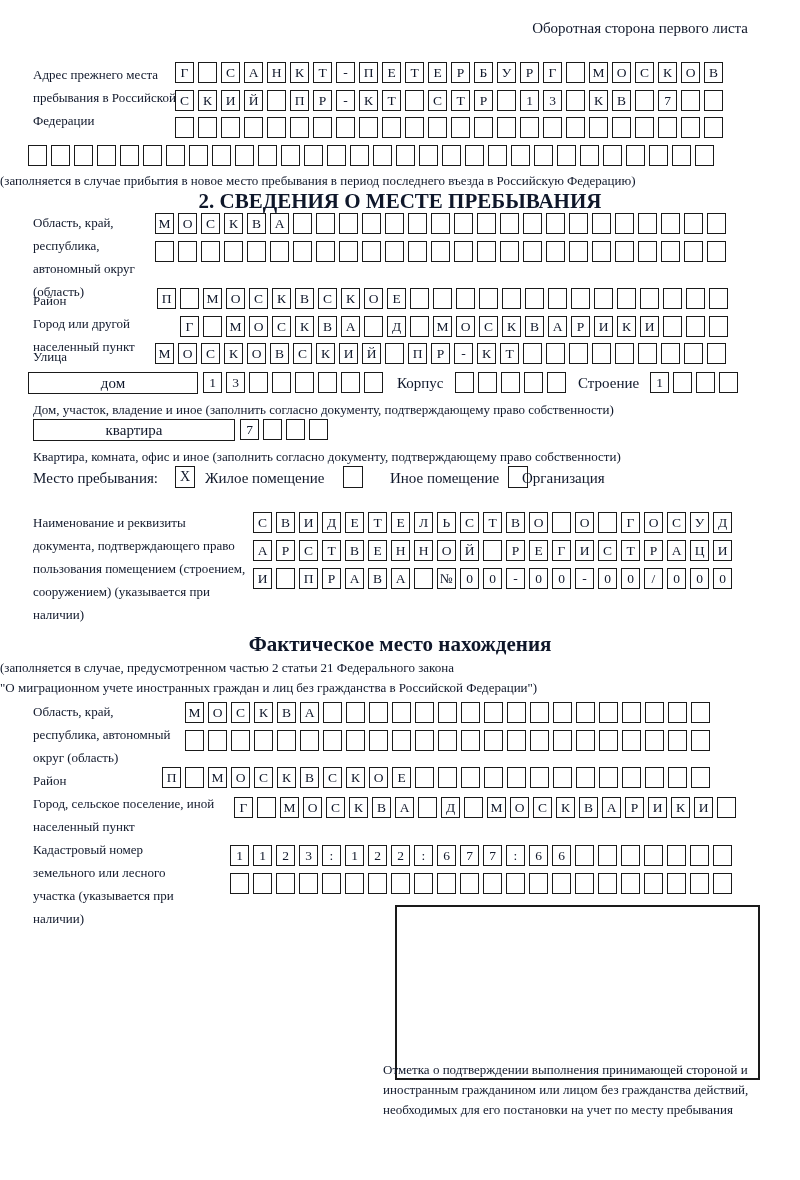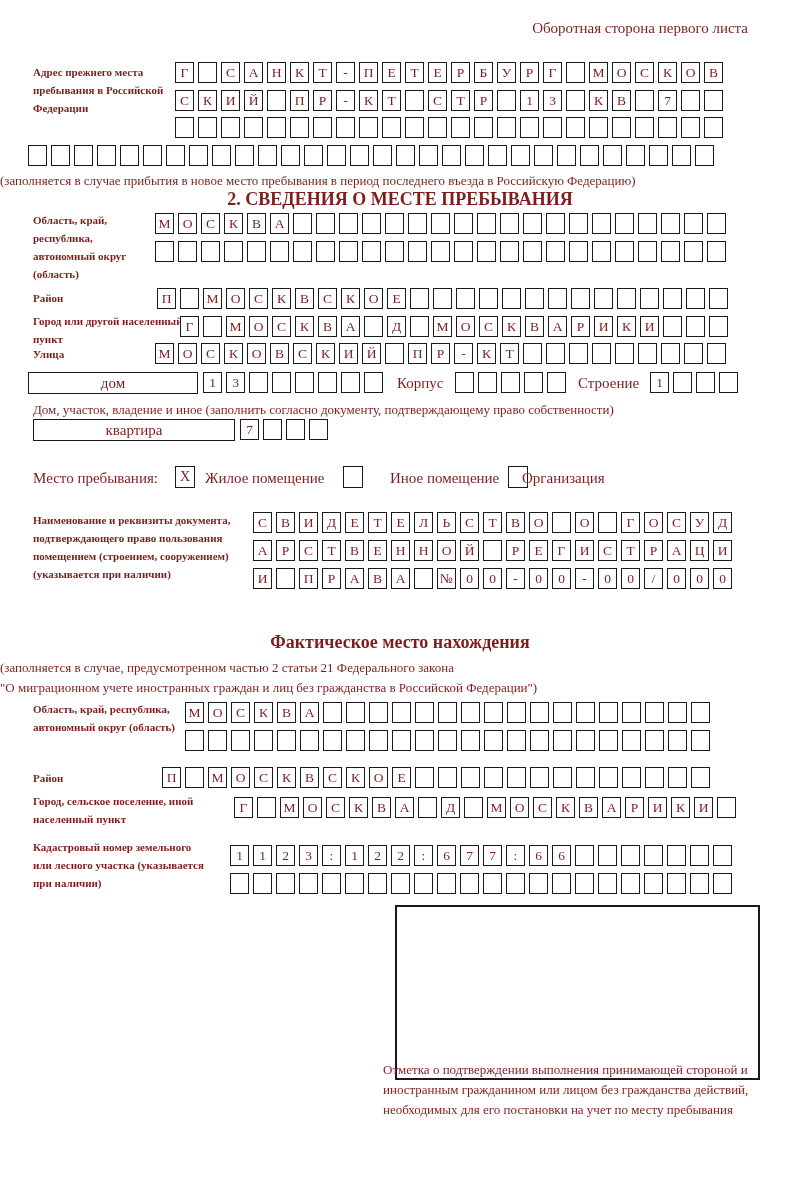--- a/index.html
+++ b/index.html
@@ -1,26 +1,26 @@
 <!DOCTYPE html>
 <html><head>
 <meta charset="utf-8">
 <style>
   html,body { margin:0; padding:0; background:#e8e8e8; }
   .page {
     position:relative; width:800px; height:1180px; margin:0 auto;
-    background:#ffffff; color:#7f1d1d;
+    background:#ffffff; color:#0f172a;
     font-family:"Liberation Serif","DejaVu Serif",serif;
     overflow:hidden;
   }
-  .lbl { position:absolute; font-size:11px; line-height:18px;font-weight:bold; }
+  .lbl { position:absolute; font-size:13px; line-height:23px; }
   .inline-lbl { position:absolute; font-size:15px; line-height:23px; white-space:nowrap;text-align:center; }
   .note { position:absolute; font-size:13px; line-height:19px; }
   .center { }
-  .title { position:absolute; font-size:18px; font-weight:bold; text-align:center; width:800px; }
+  .title { position:absolute; font-size:21px; font-weight:bold; text-align:center; width:800px; }
   .cellrow { position:absolute; display:flex; gap:4px; }
   .cell {
     width:17px; height:19px; border:1.5px solid #1a1a1a; flex:0 0 auto;
     display:flex; align-items:center; justify-content:center;
     font-size:13.5px; line-height:1; background:#fff;
   }
   .widebox {
     position:absolute; height:20px; border:1.5px solid #1a1a1a;
     display:flex; align-items:center; justify-content:center;
     font-size:15px; background:#fff;
@@ -325,20 +325,21 @@
     </div>
   <div class="note" style="top:400px;left:33px;width:740px">Дом, участок, владение и иное (заполнить согласно документу, подтверждающему право собственности)</div>
 
   <div class="widebox" style="top:419px;left:33px;width:200px">квартира</div>
   <div class="cellrow" style="top:419px;left:240px">
       <span class="cell">7</span>
       <span class="cell"></span>
       <span class="cell"></span>
       <span class="cell"></span>
     </div>
+  <div class="note" style="top:447px;left:33px;width:740px">Квартира, комната, офис и иное (заполнить согласно документу, подтверждающему право собственности)</div>
 
   <div class="inline-lbl" style="top:467px;left:33px">Место пребывания:</div>
   <div class="checkbox" style="top:466px;left:175px">X</div>
   <div class="inline-lbl" style="top:467px;left:205px">Жилое помещение</div>
   <div class="checkbox" style="top:466px;left:343px"></div>
   <div class="inline-lbl" style="top:467px;left:390px">Иное помещение</div>
   <div class="checkbox" style="top:466px;left:508px"></div>
   <div class="inline-lbl" style="top:467px;left:522px">Организация</div>
 
   <div class="lbl" style="top:511px;left:33px;width:215px">Наименование и реквизиты документа, подтверждающего право пользования помещением (строением, сооружением) (указывается при наличии)</div>

